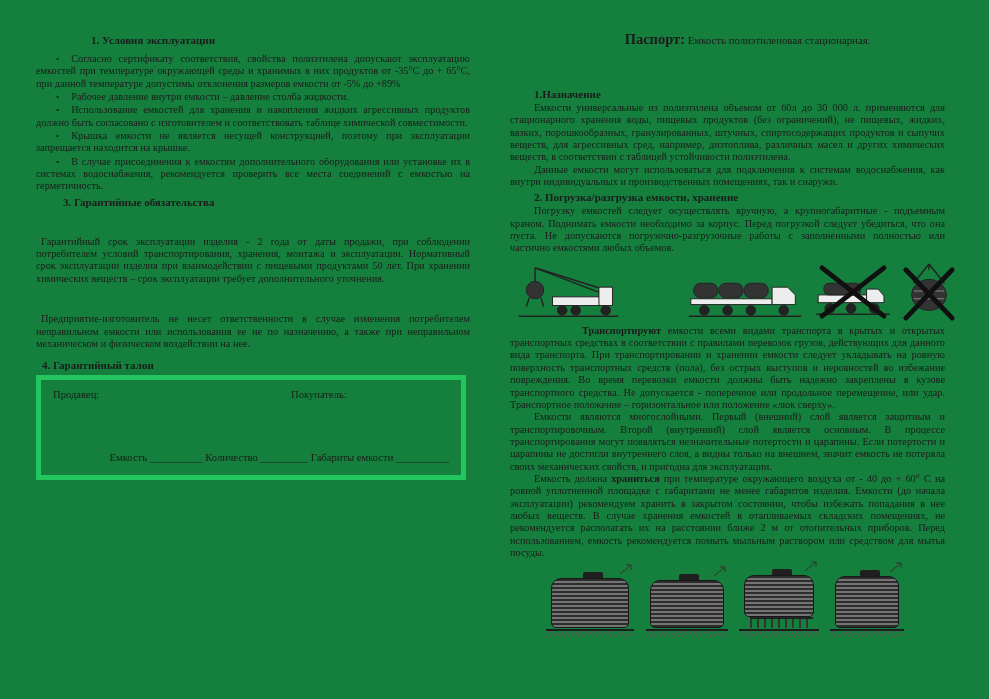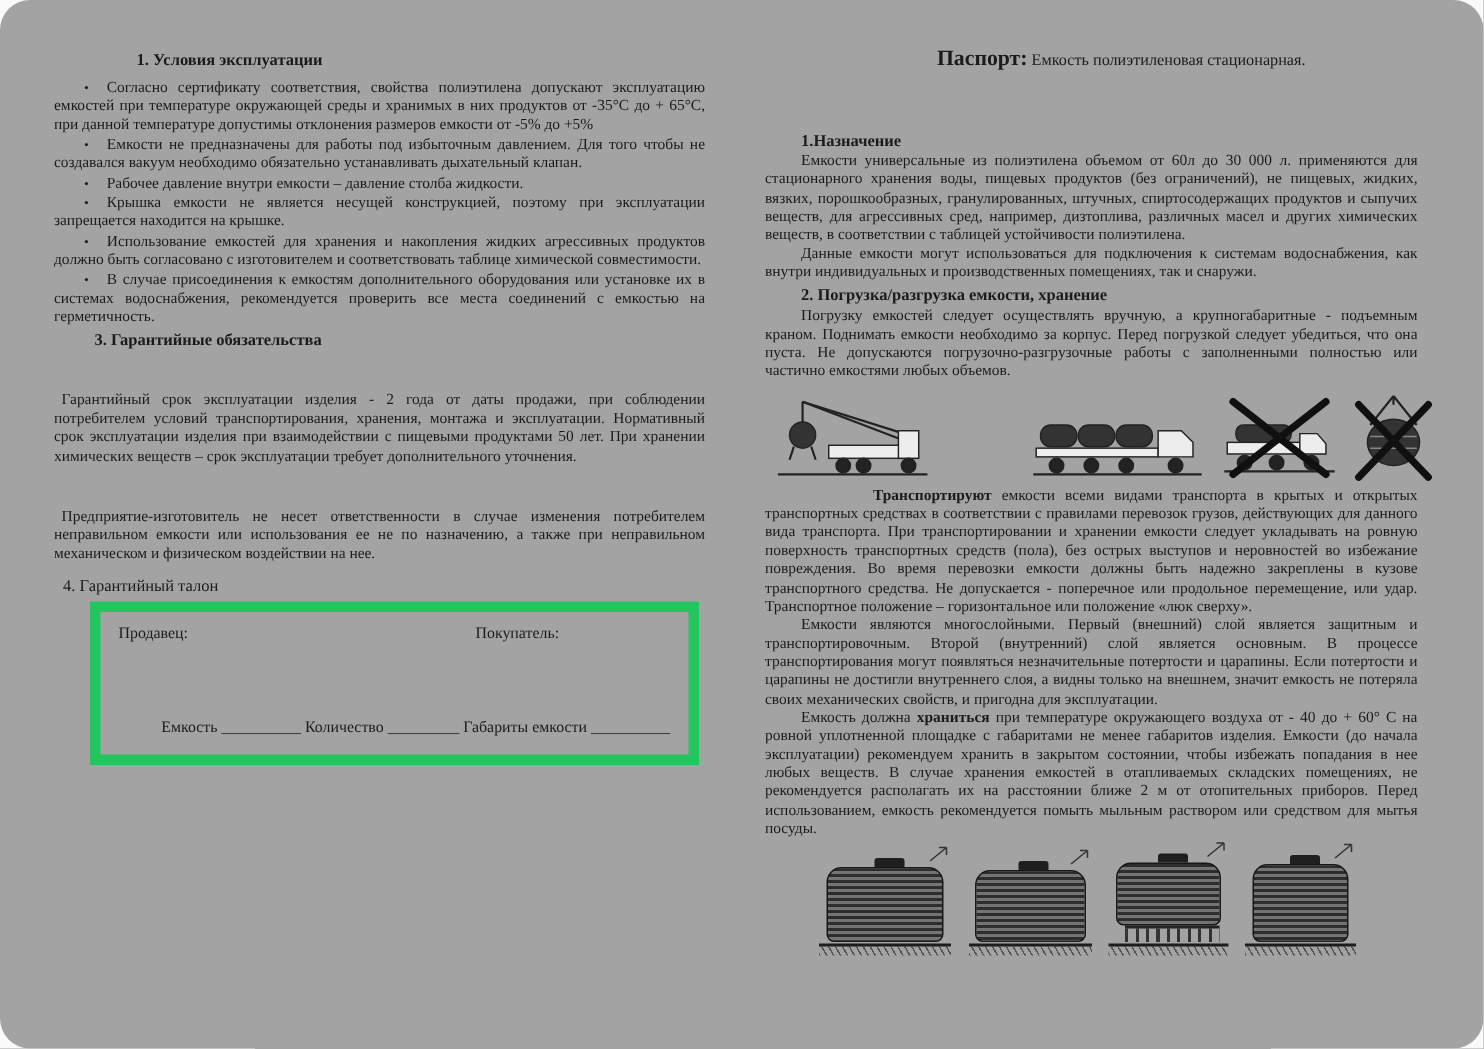--- a/index.html
+++ b/index.html
@@ -1,32 +1,32 @@
 <!DOCTYPE html>
 <html><head>
 <meta charset="utf-8">
 <style>
   * { margin:0; padding:0; box-sizing:border-box; }
   html,body { width:989px; height:699px; overflow:hidden; }
   body { background:#fafafa; font-family:"Liberation Serif", serif; color:#1b1b1b; }
-  .sheet { width:989px; height:699px; background:#a3a3a3; display:flex; overflow:hidden;border-radius:20px; }
+  .sheet { width:989px; height:699px; background:#15803d; display:flex; overflow:hidden; }
   .page { height:100%; }
   .page.left  { width:494px; padding:34px 24px 0 36px; }
   .page.right { width:495px; padding:26px 44px 0 16px; }
 
   .para { font-size:10.3px; line-height:1.2; text-align:justify; }
 
   
   .s1-title { font-size:11px; font-weight:bold; margin:0 0 7px 55px; }
   .bullet-para { text-indent:20px; margin-bottom:1px; }
   .bullet-char { padding-right:12px; font-size:9px; }
   .s3-title { font-size:11px; font-weight:bold; margin:3px 0 1px 27px; }
   .s3-para  { text-indent:5px; margin-bottom:2px;margin-top:28px; }
-  .s4-title { font-size:11px; font-weight:normal; margin:9px 0 4px 6px; }
-  .warranty-box { border:7px solid #22c55e; padding:9px 12px 10px; margin-right:4px;margin-left:24px; }
+  .s4-title { font-size:11px; font-weight:bold; margin:9px 0 4px 6px; }
+  .warranty-box { border:5px solid #22c55e; padding:9px 12px 10px; margin-right:4px; }
   .sb-row { display:flex; font-size:10.6px; margin-bottom:52px; }
   .sb-row .seller { display:inline-block; width:238px; }
   .form-line { font-size:10.6px; margin-bottom:15px; white-space:nowrap; overflow:hidden; text-align:right; }
   .form-line:last-child { margin-bottom:2px; }
 
   
   .doc-title { text-align:center; margin:4px 0 40px 40px; white-space:nowrap; }
   .doc-title .passport { font-weight:bold; font-size:14.5px; }
   .doc-title .rest { font-size:10.8px; }
   .r-h { font-size:11px; font-weight:bold; margin:3px 0 2px 24px; }
@@ -71,25 +71,24 @@
   svg .xmark { stroke:#101010; stroke-width:5; stroke-linecap:round; fill:none; }
 </style>
 </head>
 <body>
 
 <div class="sheet">
 
   <div class="page left">
     <div class="s1-title">1.  Условия эксплуатации</div>
 
-    <p class="para bullet-para"><span class="bullet-char">•</span><span>Согласно сертификату соответствия, свойства полиэтилена допускают эксплуатацию емкостей при температуре окружающей среды и хранимых в них продуктов от -35°С до + 65°С, при данной температуре допустимы отклонения размеров емкости от -5% до +5%</span></p>
-    <p class="para bullet-para"><span class="bullet-char">•</span><span>Емкости не предназначены для работы под избыточным давлением. Для того чтобы не создавался вакуум необходимо обязательно устанавливать дыхательный клапан.</span></p>
+    <p class="para bullet-para"><span class="bullet-char">•</span><span>Согласно сертификату соответствия, свойства полиэтилена допускают эксплуатацию емкостей при температуре окружающей среды и хранимых в них продуктов от -35°С до + 65°С, при данной температуре допустимы отклонения размеров емкости от -5% до +89%</span></p>
     <p class="para bullet-para"><span class="bullet-char">•</span><span>Рабочее давление внутри емкости – давление столба жидкости.</span></p>
+    <p class="para bullet-para"><span class="bullet-char">•</span><span>Использование емкостей для хранения и накопления жидких агрессивных продуктов должно быть согласовано с изготовителем и соответствовать таблице химической совместимости.</span></p>
     <p class="para bullet-para"><span class="bullet-char">•</span><span>Крышка емкости не является несущей конструкцией, поэтому при эксплуатации запрещается находится на крышке.</span></p>
-    <p class="para bullet-para"><span class="bullet-char">•</span><span>Использование емкостей для хранения и накопления жидких агрессивных продуктов должно быть согласовано с изготовителем и соответствовать таблице химической совместимости.</span></p>
     <p class="para bullet-para"><span class="bullet-char">•</span><span>В случае присоединения к емкостям дополнительного оборудования или установке их в системах водоснабжения, рекомендуется проверить все места соединений с емкостью на герметичность.</span></p>
 
     <div class="s3-title">3. Гарантийные обязательства</div>
     <p class="para s3-para">Гарантийный срок эксплуатации изделия - 2 года от даты продажи, при соблюдении потребителем условий транспортирования, хранения, монтажа и эксплуатации. Нормативный срок эксплуатации изделия при взаимодействии с пищевыми продуктами 50  лет. При хранении химических веществ – срок эксплуатации требует дополнительного уточнения.</p>
     <p class="para s3-para">Предприятие-изготовитель не несет ответственности в случае изменения потребителем неправильном емкости или использования ее не по назначению, а также при неправильном механическом и физическом воздействии на нее.</p>
 
     <div class="s4-title">4. Гарантийный талон</div>
     <div class="warranty-box">
       <div class="sb-row">
         <span class="seller">Продавец:</span>

